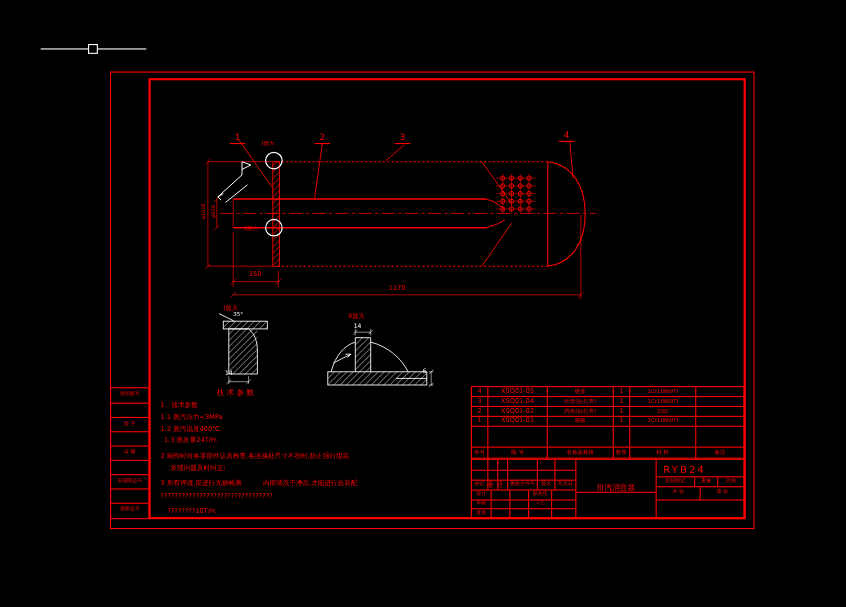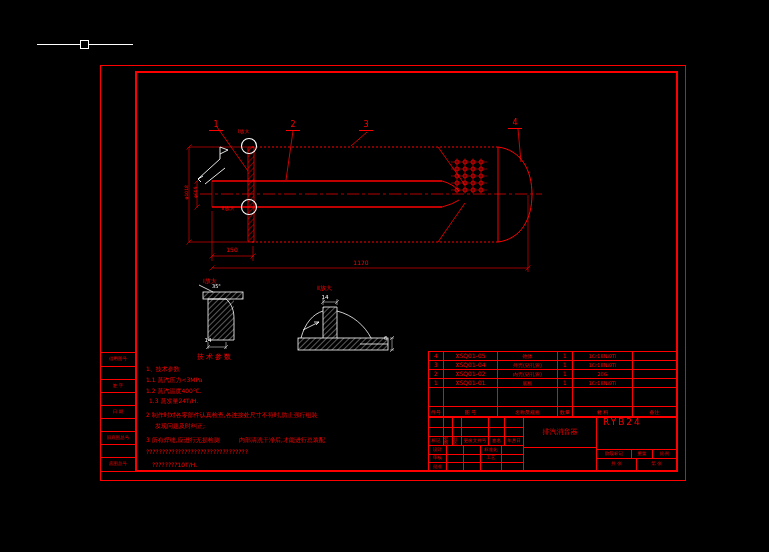--- a/index.html
+++ b/index.html
@@ -274,27 +274,27 @@
       <div class="row" style="height:8px;">
         <div class="cell t45" style="width:18px;">批准</div>
         <div class="cell" style="width:17px;"></div>
           <div class="cell" style="width:17px;"></div>
         <div class="cell t45" style="width:21px;"></div>
         <div class="cell" style="flex:1;"></div>
       </div>
     </div>
 
     <div style="width:73px;border-right:1px solid #f00;box-sizing:border-box;">
-      <div class="bb" style="height:30px;display:flex;align-items:center;justify-content:center;">
+      <div class="bb" style="height:30px;display:flex;align-items:flex-end;justify-content:center;">
         <span class="r t7">排汽消音器</span>
       </div>
     </div>
 
     <div style="flex:1;box-sizing:border-box;">
-      <div class="bb" style="height:32px;display:flex;align-items:flex-start;padding-left:6px;">
+      <div class="bb" style="height:16px;display:flex;align-items:flex-end;padding-left:6px;">
         <span class="r t9" style="letter-spacing:2px;">RYB24</span>
       </div>
       <div class="row bb" style="height:9px;">
         <div class="cell t45" style="width:35px;">阶段标记</div>
         <div class="cell t45" style="width:21px;">重量</div>
         <div class="cell t45" style="flex:1;">比例</div>
       </div>
       <div class="row bb" style="height:12px;">
         <div class="cell t45" style="width:40px;">共  张</div>
         <div class="cell t45" style="flex:1;">第  张</div>

